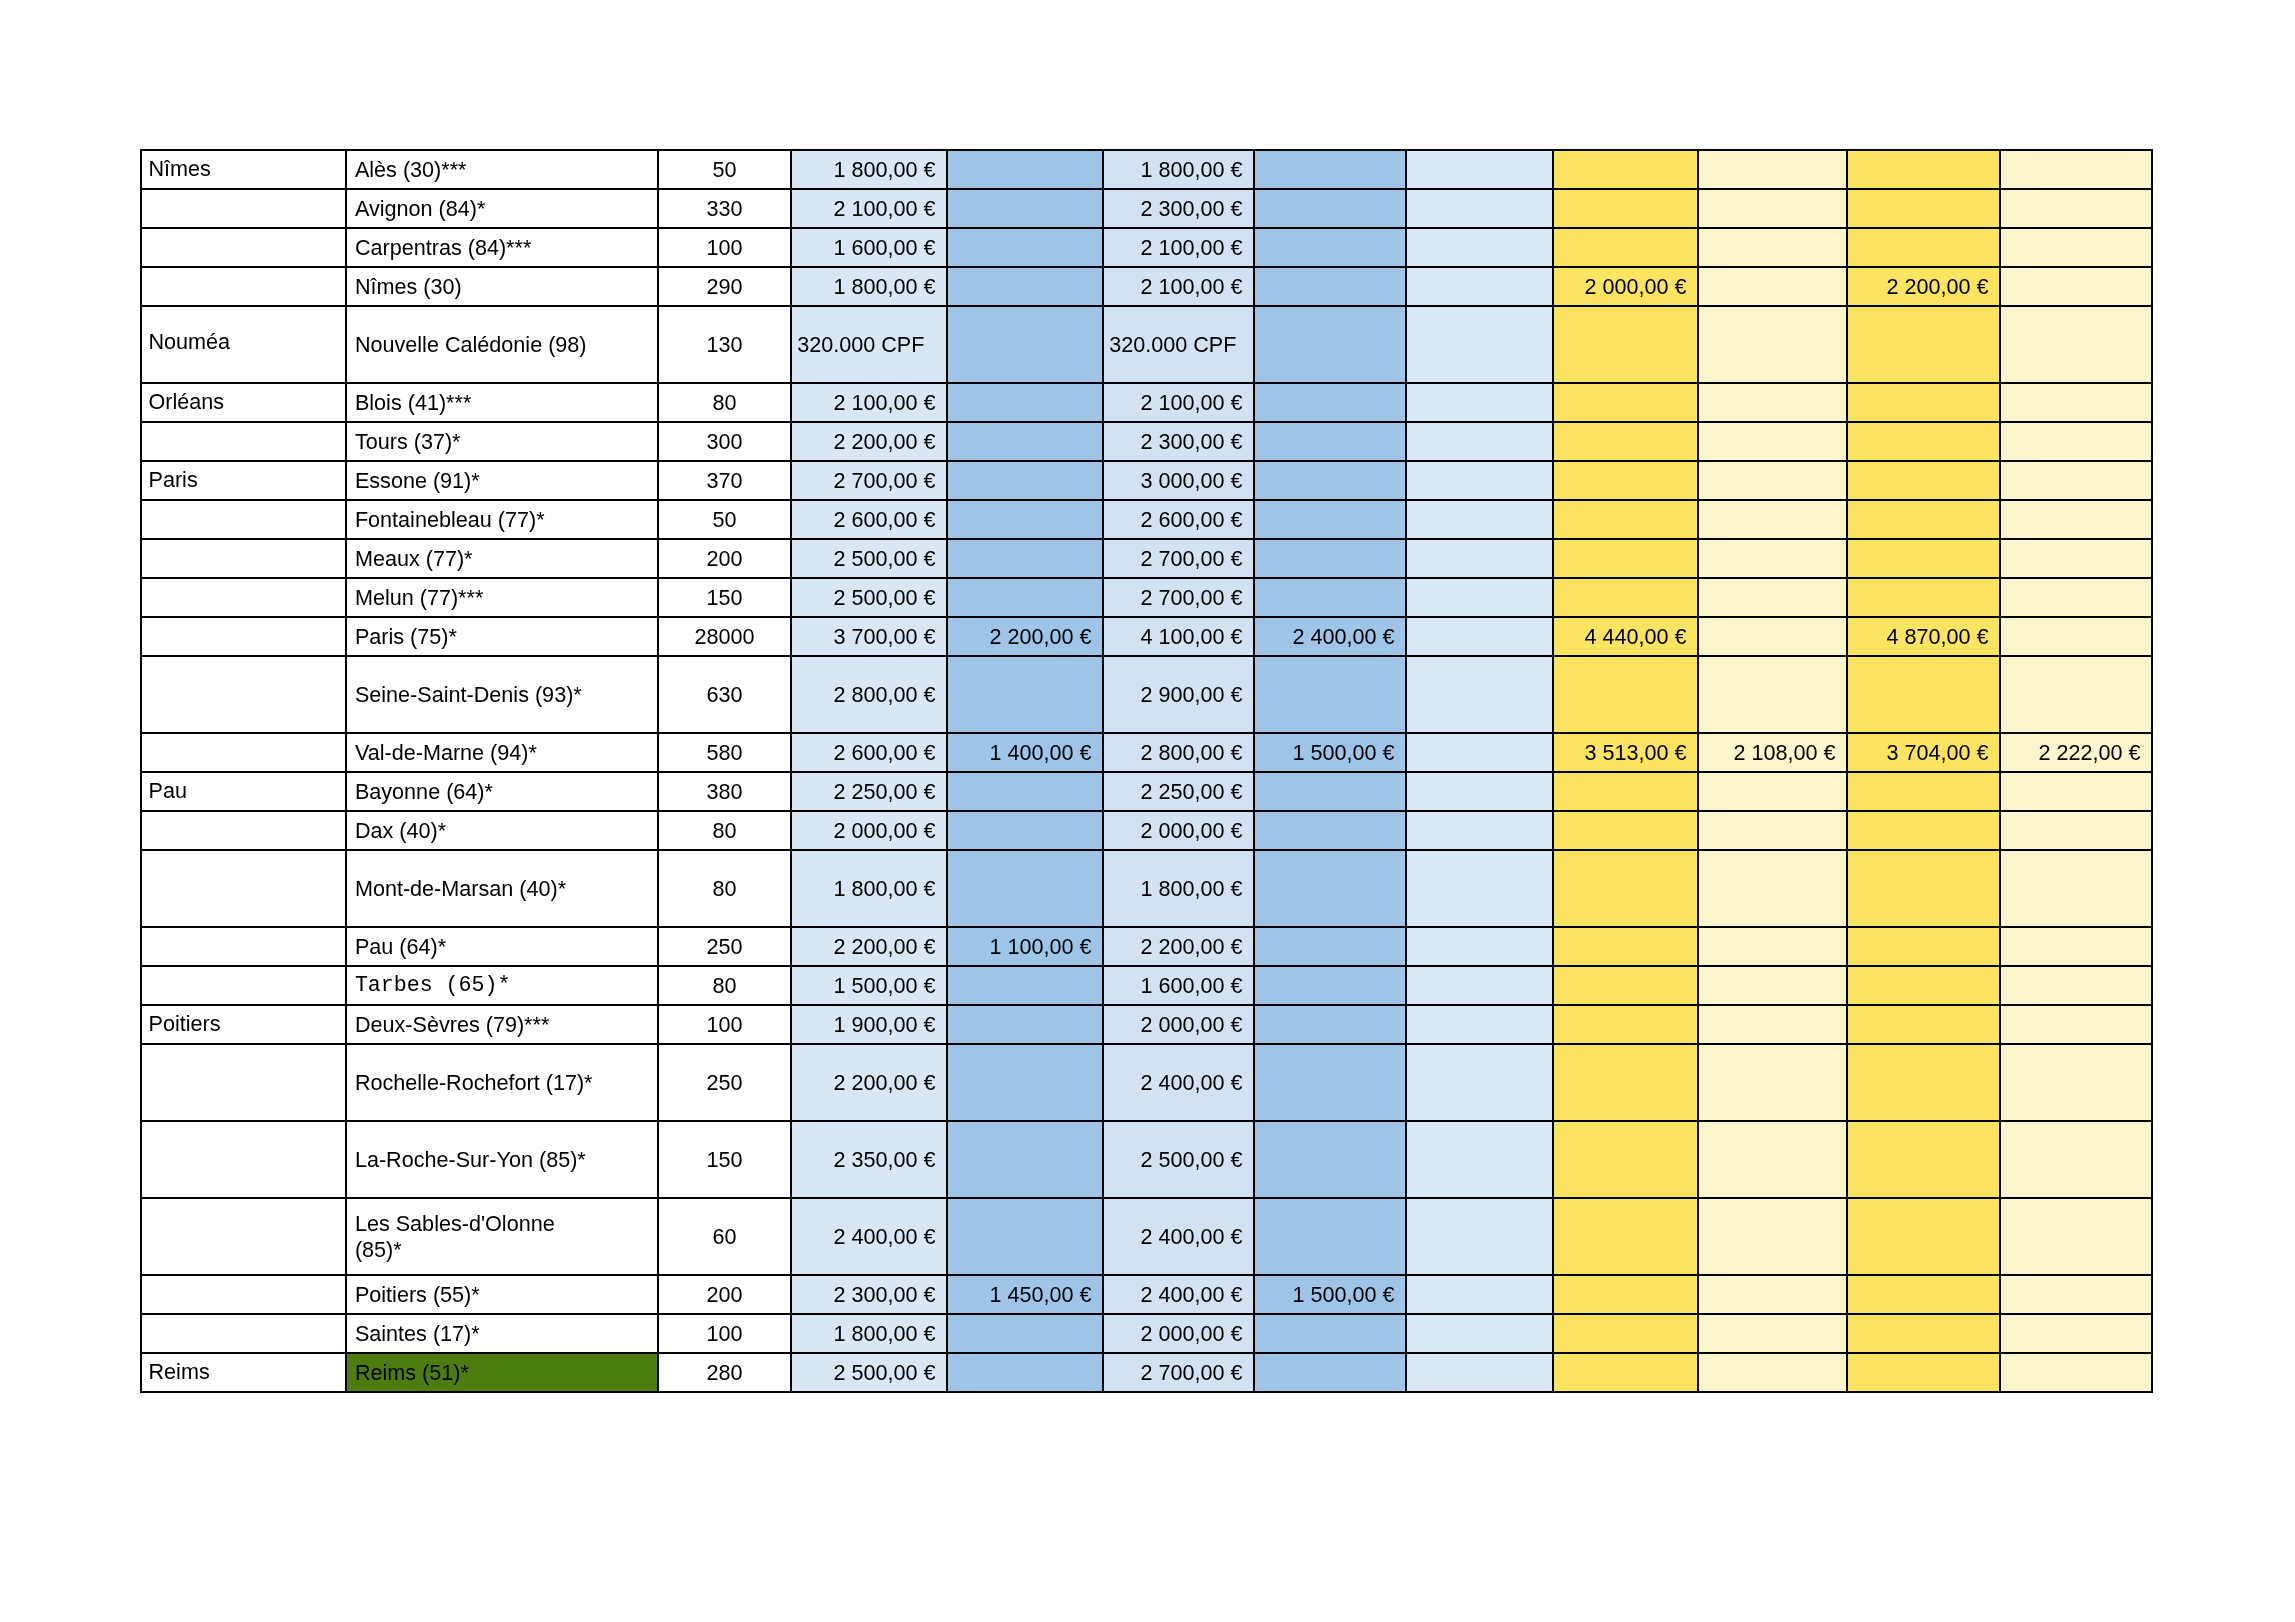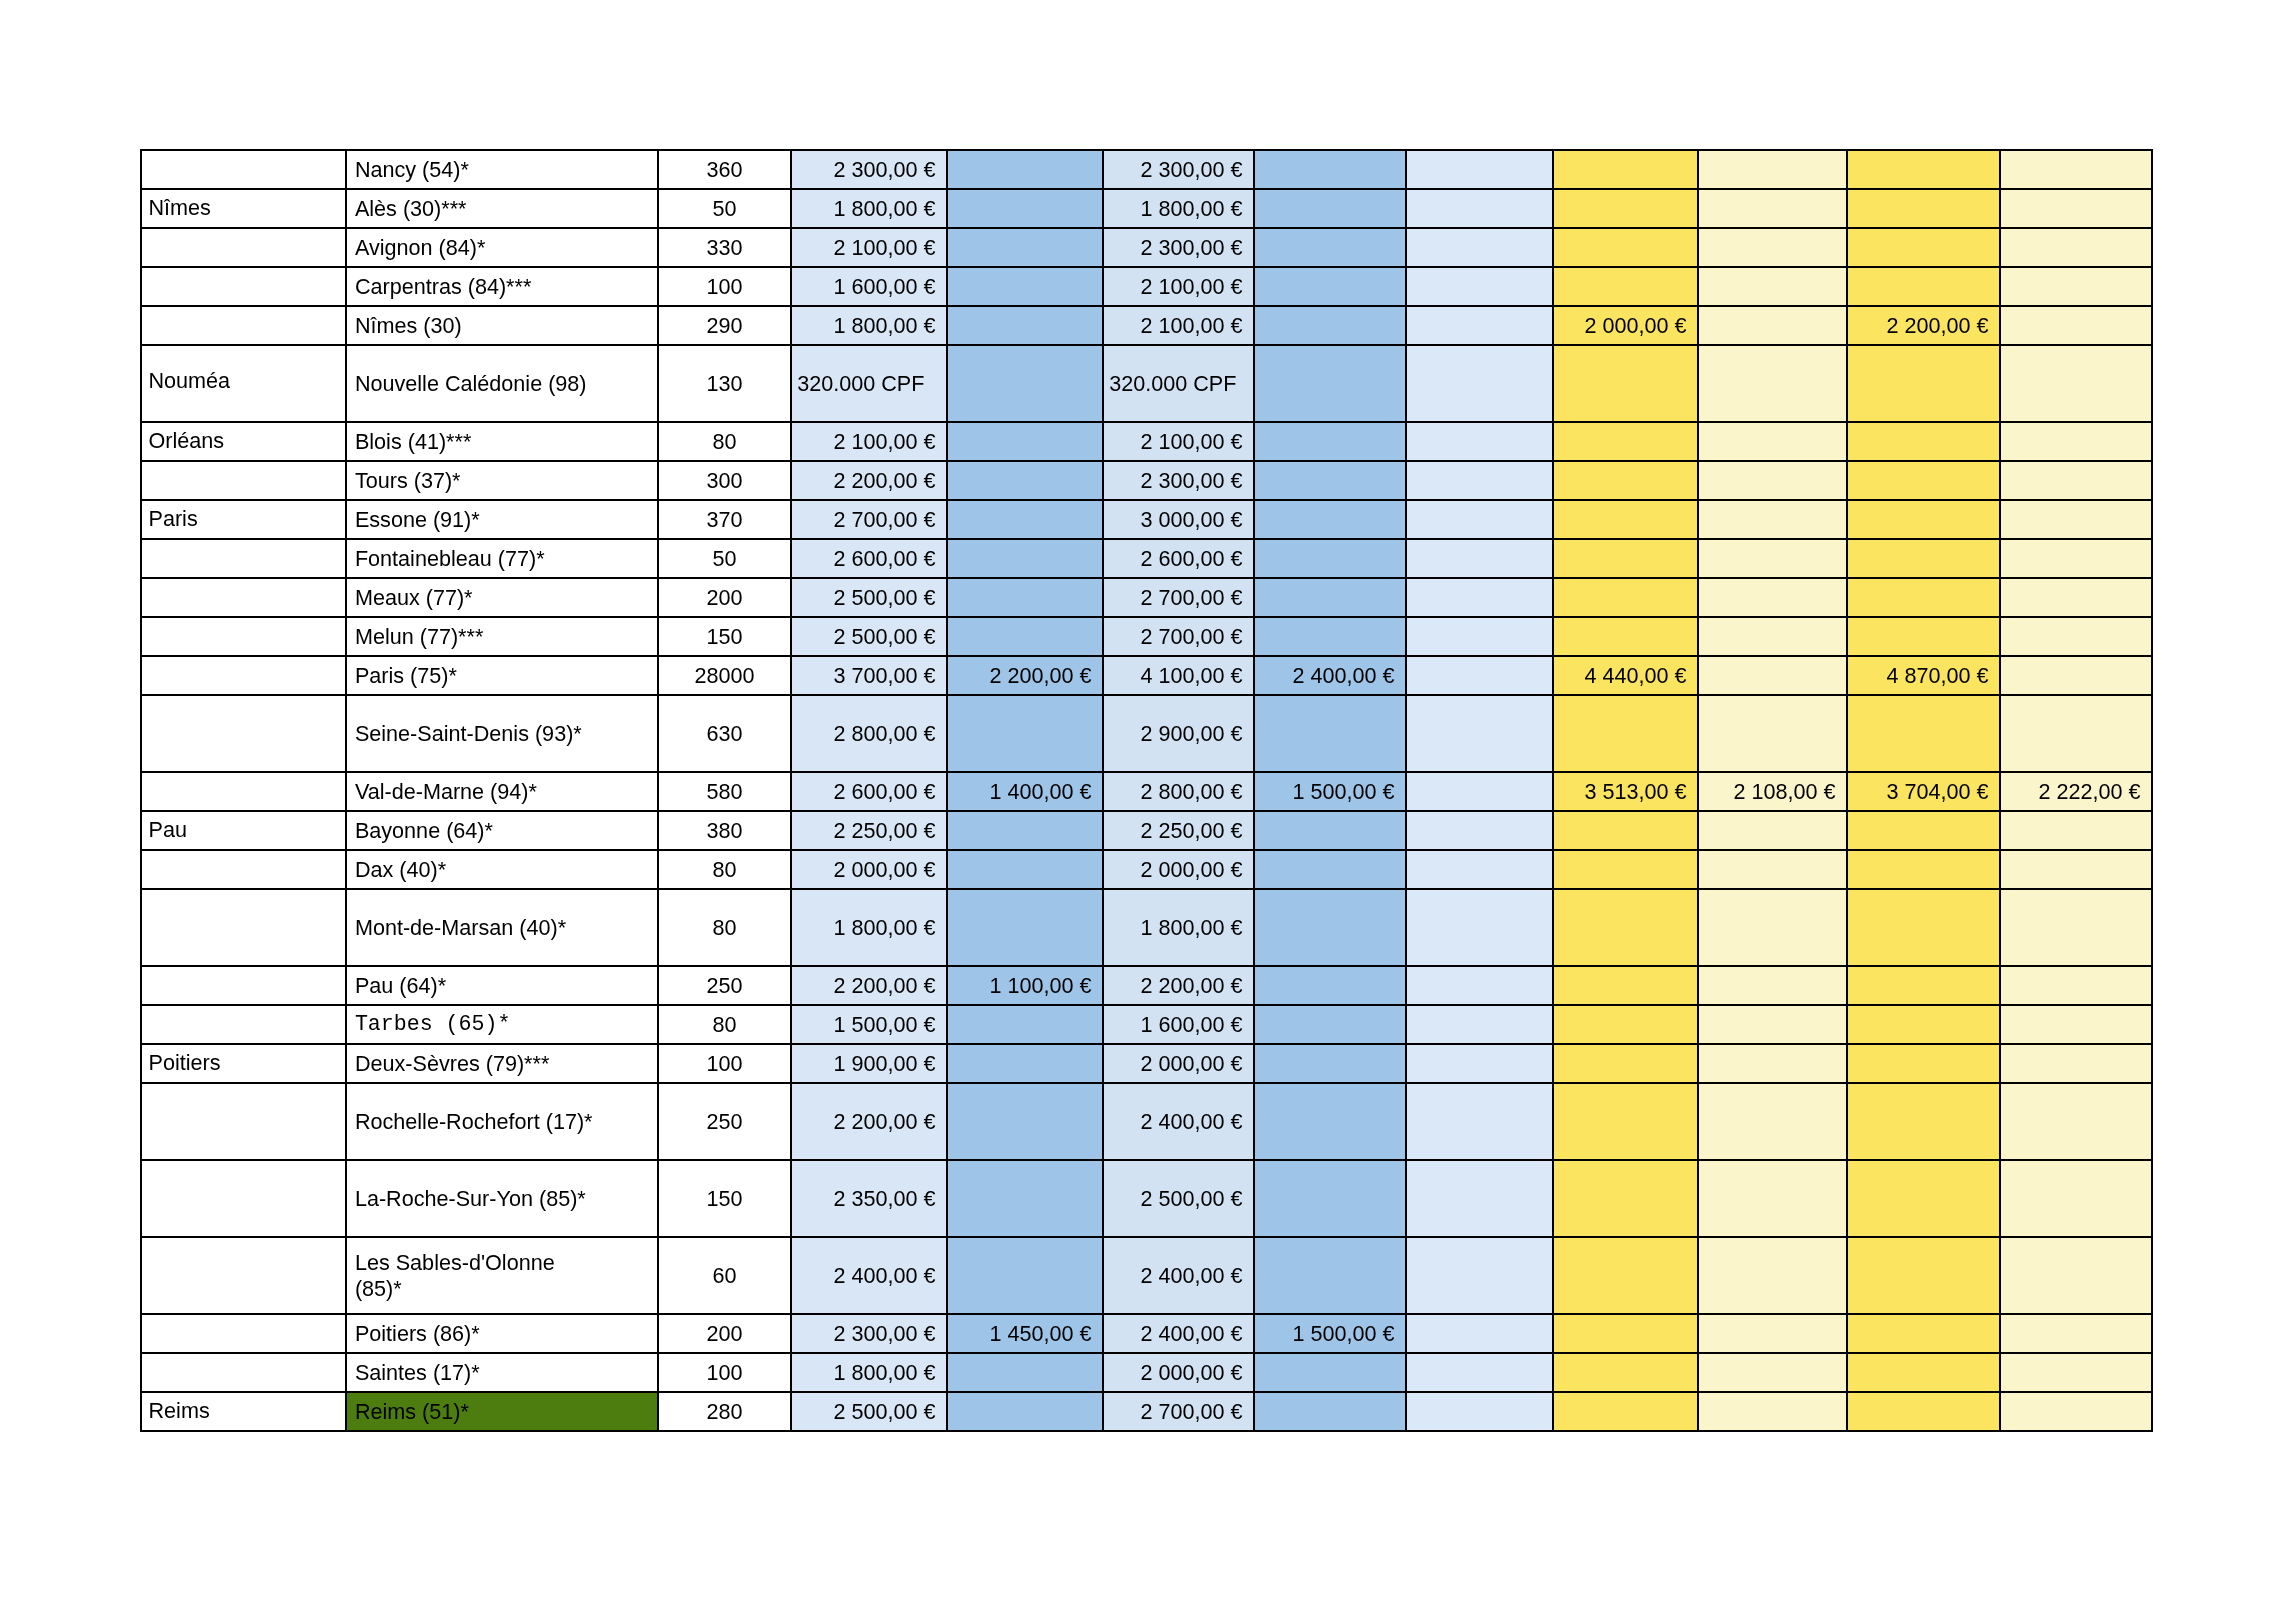--- a/index.html
+++ b/index.html
@@ -51,34 +51,20 @@
         <col style="width: 151px;">
         <col style="width: 152px;">
         <col style="width: 147px;">
         <col style="width: 145px;">
         <col style="width: 149px;">
         <col style="width: 153px;">
         <col style="width: 152px;">
       </colgroup>
     <tbody>
         <tr class="row-normal">
-          <td class="c0" style="background: rgb(255, 255, 255);"></td>
-          <td class="c1" style="background: rgb(255, 255, 255);">Nancy (54)*</td>
-          <td class="c2" style="background: rgb(255, 255, 255);">360</td>
-          <td class="c3" style="background: rgb(217, 230, 245);">2 300,00 €</td>
-          <td class="c4" style="background: rgb(158, 196, 232);"></td>
-          <td class="c5" style="background: rgb(211, 226, 243);">2 300,00 €</td>
-          <td class="c6" style="background: rgb(158, 196, 232);"></td>
-          <td class="c7" style="background: rgb(219, 232, 247);"></td>
-          <td class="c8" style="background: rgb(251, 228, 95);"></td>
-          <td class="c9" style="background: rgb(250, 245, 202);"></td>
-          <td class="c10" style="background: rgb(251, 228, 95);"></td>
-          <td class="c11" style="background: rgb(250, 245, 202);"></td>
-        </tr>
-        <tr class="row-normal">
           <td class="c0" style="background: rgb(255, 255, 255);">Nîmes</td>
           <td class="c1" style="background: rgb(255, 255, 255);">Alès (30)***</td>
           <td class="c2" style="background: rgb(255, 255, 255);">50</td>
           <td class="c3" style="background: rgb(217, 230, 245);">1 800,00 €</td>
           <td class="c4" style="background: rgb(158, 196, 232);"></td>
           <td class="c5" style="background: rgb(211, 226, 243);">1 800,00 €</td>
           <td class="c6" style="background: rgb(158, 196, 232);"></td>
           <td class="c7" style="background: rgb(219, 232, 247);"></td>
           <td class="c8" style="background: rgb(251, 228, 95);"></td>
           <td class="c9" style="background: rgb(250, 245, 202);"></td>
@@ -389,21 +375,21 @@
           <td class="c5" style="background: rgb(211, 226, 243);">2 400,00 €</td>
           <td class="c6" style="background: rgb(158, 196, 232);"></td>
           <td class="c7" style="background: rgb(219, 232, 247);"></td>
           <td class="c8" style="background: rgb(251, 228, 95);"></td>
           <td class="c9" style="background: rgb(250, 245, 202);"></td>
           <td class="c10" style="background: rgb(251, 228, 95);"></td>
           <td class="c11" style="background: rgb(250, 245, 202);"></td>
         </tr>
         <tr class="row-normal">
           <td class="c0" style="background: rgb(255, 255, 255);"></td>
-          <td class="c1" style="background: rgb(255, 255, 255);">Poitiers (86)*</td>
+          <td class="c1" style="background: rgb(255, 255, 255);">Poitiers (55)*</td>
           <td class="c2" style="background: rgb(255, 255, 255);">200</td>
           <td class="c3" style="background: rgb(217, 230, 245);">2 300,00 €</td>
           <td class="c4" style="background: rgb(158, 196, 232);">1 450,00 €</td>
           <td class="c5" style="background: rgb(211, 226, 243);">2 400,00 €</td>
           <td class="c6" style="background: rgb(158, 196, 232);">1 500,00 €</td>
           <td class="c7" style="background: rgb(219, 232, 247);"></td>
           <td class="c8" style="background: rgb(251, 228, 95);"></td>
           <td class="c9" style="background: rgb(250, 245, 202);"></td>
           <td class="c10" style="background: rgb(251, 228, 95);"></td>
           <td class="c11" style="background: rgb(250, 245, 202);"></td>

